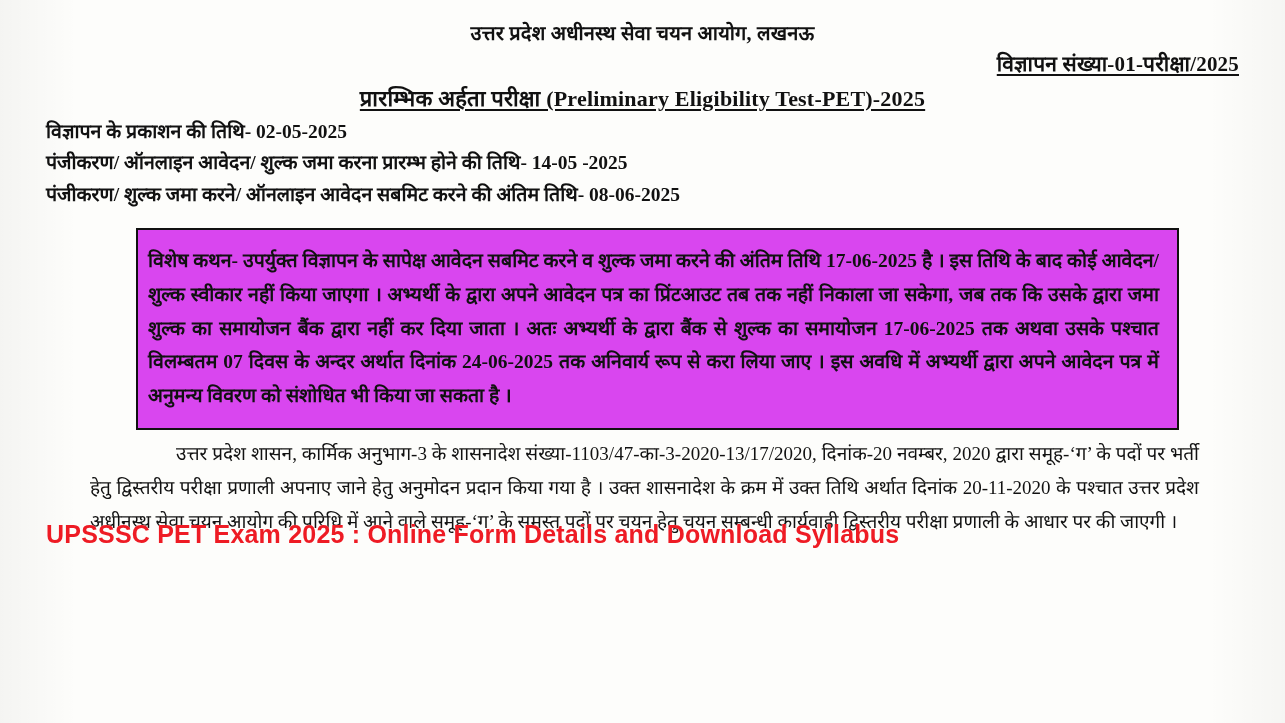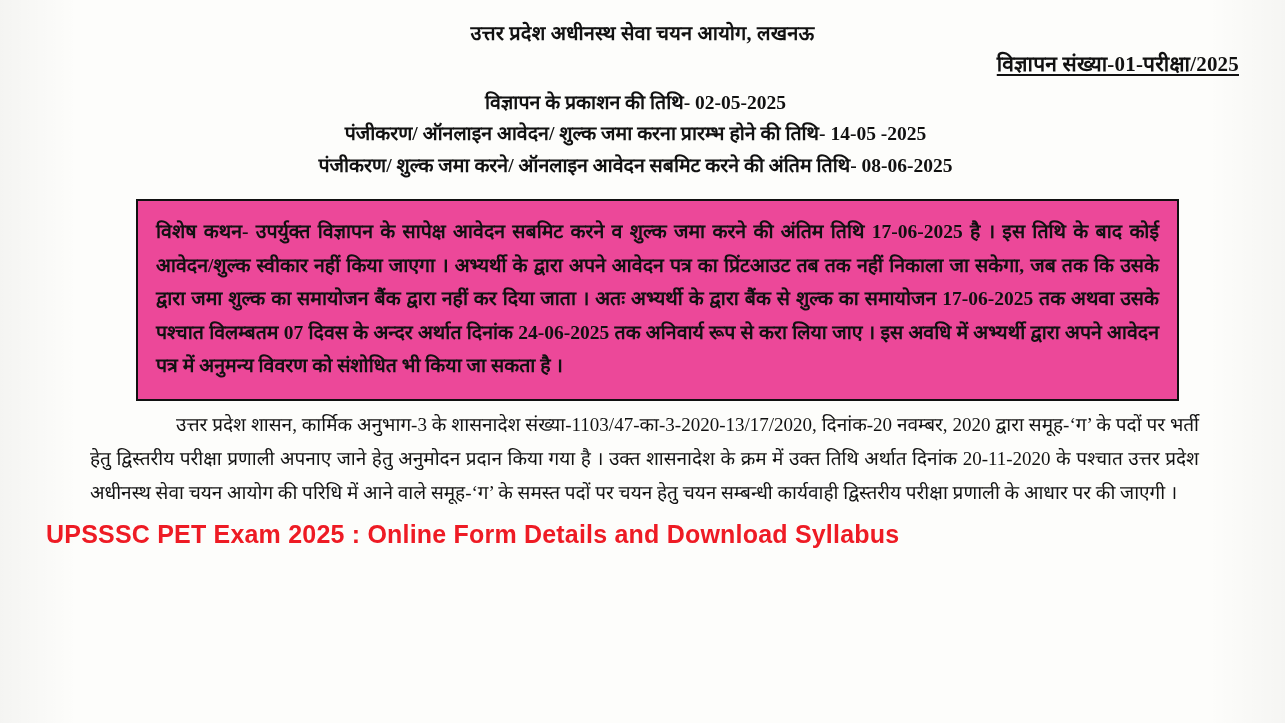--- a/index.html
+++ b/index.html
@@ -56,36 +56,35 @@
     text-align: right;
   }
   .hdr-line3 {
     font-size: 22px;
     line-height: 1.6;
     text-decoration: underline;
     text-underline-offset: 3px;
   }
 
   .dates {
-    margin-top: 6px;
-    text-align: center;
+    text-align: left;
     padding-right: 14px;
   }
   .dates .d {
     font-size: 19.5px;
     font-weight: bold;
     line-height: 1.62;
     white-space: nowrap;
   }
 
   .notebox {
     margin: 18px 60px 0 90px;
     border: 2.5px solid #111;
-    padding: 14px 18px 16px 18px;
-    background: #ec4899;
+    padding: 14px 18px 16px 10px;
+    background: #d946ef;
   }
   .notebox p {
     margin: 0;
     font-size: 19.5px;
     font-weight: bold;
     line-height: 1.72;
     text-align: justify;
     text-justify: inter-word;
   }
 
@@ -115,20 +114,21 @@
 </head>
 <body>
 
 <div class="page">
 
   <div class="doc">
 
     <div class="hdr">
       <div class="hdr-line1">उत्तर प्रदेश अधीनस्थ सेवा चयन आयोग, लखनऊ</div>
       <div class="hdr-line2">विज्ञापन संख्या-01-परीक्षा/2025</div>
+      <div class="hdr-line3">प्रारम्भिक अर्हता परीक्षा (Preliminary Eligibility Test-PET)-2025</div>
     </div>
 
     <div class="dates">
       <div class="d">विज्ञापन के प्रकाशन की तिथि- 02-05-2025</div>
       <div class="d">पंजीकरण/ ऑनलाइन आवेदन/ शुल्क जमा करना प्रारम्भ होने की तिथि- 14-05 -2025</div>
       <div class="d">पंजीकरण/ शुल्क जमा करने/ ऑनलाइन आवेदन सबमिट करने की अंतिम तिथि- 08-06-2025</div>
     </div>
 
     <div class="notebox">
       <p>विशेष कथन- उपर्युक्त विज्ञापन के सापेक्ष आवेदन सबमिट करने व शुल्क जमा करने की अंतिम तिथि 17-06-2025 है । इस तिथि के बाद कोई आवेदन/शुल्क स्वीकार नहीं किया जाएगा । अभ्यर्थी के द्वारा अपने आवेदन पत्र का प्रिंटआउट तब तक नहीं निकाला जा सकेगा, जब तक कि उसके द्वारा जमा शुल्क का समायोजन बैंक द्वारा नहीं कर दिया जाता । अतः अभ्यर्थी के द्वारा बैंक से शुल्क का समायोजन 17-06-2025 तक अथवा उसके पश्चात विलम्बतम 07 दिवस के अन्दर अर्थात दिनांक 24-06-2025 तक अनिवार्य रूप से करा लिया जाए । इस अवधि में अभ्यर्थी द्वारा अपने आवेदन पत्र में अनुमन्य विवरण को संशोधित भी किया जा सकता है ।</p>

